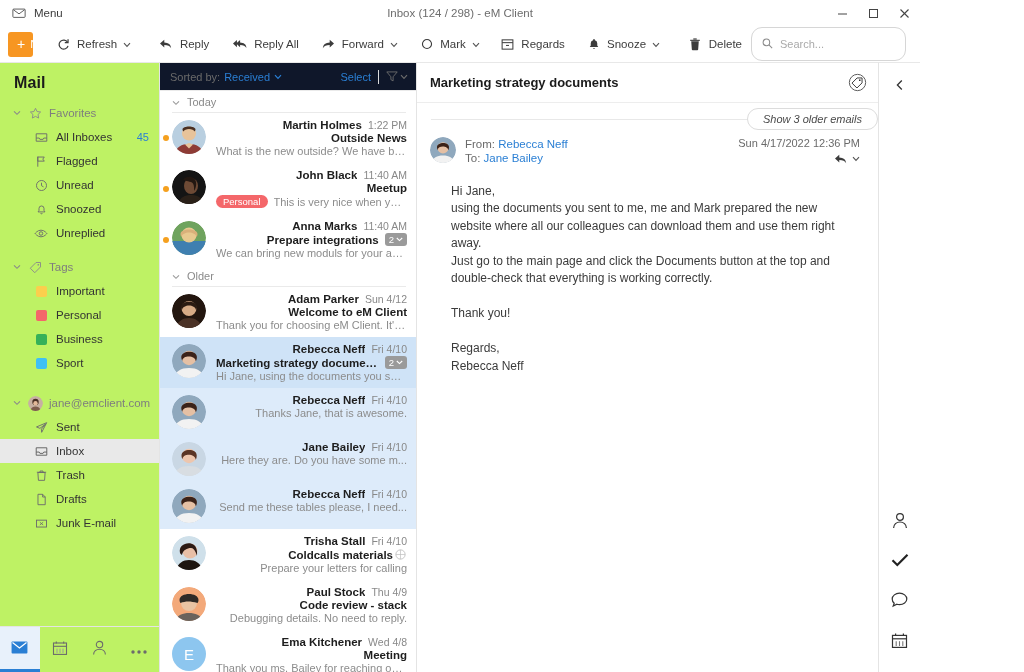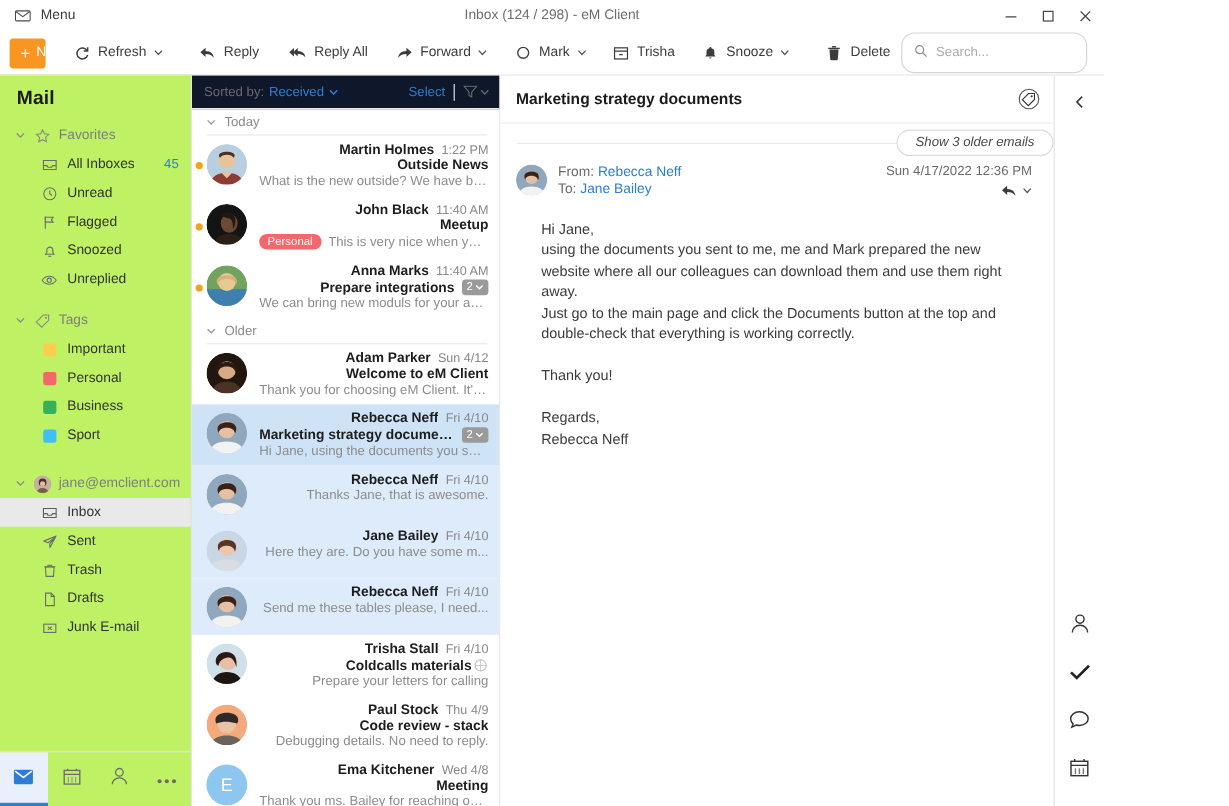--- a/index.html
+++ b/index.html
@@ -355,21 +355,21 @@
     <div class="tb-gap-e"></div>
 
     <div class="tbtn">
       <span class="glyph">
         <svg width="13" height="13" viewBox="0 0 14 14">
             <rect x="1.2" y="2" width="11.6" height="10" fill="none" stroke="#3c3c3c" stroke-width="1.1"></rect>
             <line x1="1.2" y1="5" x2="12.8" y2="5" stroke="#3c3c3c" stroke-width="1.1"></line>
             <line x1="5.4" y1="8" x2="8.6" y2="8" stroke="#3c3c3c" stroke-width="1.1"></line>
           </svg>
       </span>
-      <span>Trisha</span>
+      <span>Regards</span>
     </div>
 
     <div class="tb-gap-f"></div>
 
     <div class="tbtn">
       <span class="glyph">
         <svg width="12" height="13" viewBox="0 0 14 15">
             <path d="M7 1.2a1 1 0 0 1 1 1v.4a3.6 3.6 0 0 1 2.8 3.5v2.6l1.1 1.8H2.1l1.1-1.8V6.1A3.6 3.6 0 0 1 6 2.6v-.4a1 1 0 0 1 1-1z" fill="#3c3c3c"></path>
             <path d="M5.6 11.6a1.5 1.5 0 0 0 2.8 0z" fill="#3c3c3c"></path>
           </svg>
@@ -435,35 +435,35 @@
                 <path d="M1.3 7.6h3.2l.8 1.4h3.4l.8-1.4h3.2" fill="none" stroke="#6c6c6c" stroke-width="1"></path>
               </svg>
           </span>
           <span class="lbl">All Inboxes</span>
           <span class="cnt">45</span>
         </div>
 
         <div class="sb-item">
           <span class="iw">
             <svg width="13" height="13" viewBox="0 0 14 14">
+                <path d="M3 1.6v11" fill="none" stroke="#6c6c6c" stroke-width="1"></path>
+                <path d="M3 2.2h7l-1.6 2.2L10 6.6H3z" fill="none" stroke="#6c6c6c" stroke-width="1"></path>
+              </svg>
+          </span>
+          <span class="lbl">Flagged</span>
+        </div>
+
+        <div class="sb-item">
+          <span class="iw">
+            <svg width="13" height="13" viewBox="0 0 14 14">
                 <circle cx="7" cy="7" r="5.4" fill="none" stroke="#6c6c6c" stroke-width="1"></circle>
                 <path d="M7 4v3.2l2.2 1.3" fill="none" stroke="#6c6c6c" stroke-width="1"></path>
               </svg>
           </span>
           <span class="lbl">Unread</span>
-        </div>
-
-        <div class="sb-item">
-          <span class="iw">
-            <svg width="13" height="13" viewBox="0 0 14 14">
-                <path d="M3 1.6v11" fill="none" stroke="#6c6c6c" stroke-width="1"></path>
-                <path d="M3 2.2h7l-1.6 2.2L10 6.6H3z" fill="none" stroke="#6c6c6c" stroke-width="1"></path>
-              </svg>
-          </span>
-          <span class="lbl">Flagged</span>
         </div>
 
         <div class="sb-item">
           <span class="iw">
             <svg width="13" height="13" viewBox="0 0 14 14">
                 <path d="M3.3 9.6h7.4l-1-1.6V5.9A2.7 2.7 0 0 0 7 3.2a2.7 2.7 0 0 0-2.7 2.7V8z" fill="none" stroke="#6c6c6c" stroke-width="1"></path>
                 <path d="M5.9 10.9a1.2 1.2 0 0 0 2.2 0" fill="none" stroke="#6c6c6c" stroke-width="1"></path>
               </svg>
           </span>
           <span class="lbl">Snoozed</span>
@@ -535,37 +535,37 @@
                 <circle cx="7.5" cy="7.5" r="7.5" fill="#c7b0a2"></circle>
                 <circle cx="7.5" cy="6" r="3.2" fill="#4a3025"></circle>
                 <circle cx="7.5" cy="7.2" r="2.2" fill="#e3b99a"></circle>
                 <path d="M2 15c.8-3 3-4.4 5.5-4.4S12.2 12 13 15z" fill="#7d5c4c"></path>
               </svg>
             </span>
           </span>
           <span>jane@emclient.com</span>
         </div>
 
+        <div class="sb-item">
+          <span class="iw">
+            <svg width="13" height="13" viewBox="0 0 14 14">
+                <path d="M12.6 1.8L1.6 6.4l3.7 1.5 6.1-4.6-4.5 5.5.3 3.4z" fill="none" stroke="#6c6c6c" stroke-width="1" stroke-linejoin="round"></path>
+              </svg>
+          </span>
+          <span class="lbl">Sent</span>
+        </div>
+
         <div class="sb-item active">
           <span class="iw">
             <svg width="13" height="13" viewBox="0 0 14 14">
                 <path d="M1.3 3h11.4v8H1.3z" fill="none" stroke="#5e5e5e" stroke-width="1"></path>
                 <path d="M1.3 7.6h3.2l.8 1.4h3.4l.8-1.4h3.2" fill="none" stroke="#5e5e5e" stroke-width="1"></path>
               </svg>
           </span>
           <span class="lbl">Inbox</span>
-        </div>
-
-        <div class="sb-item">
-          <span class="iw">
-            <svg width="13" height="13" viewBox="0 0 14 14">
-                <path d="M12.6 1.8L1.6 6.4l3.7 1.5 6.1-4.6-4.5 5.5.3 3.4z" fill="none" stroke="#6c6c6c" stroke-width="1" stroke-linejoin="round"></path>
-              </svg>
-          </span>
-          <span class="lbl">Sent</span>
         </div>
 
         <div class="sb-item">
           <span class="iw">
             <svg width="13" height="13" viewBox="0 0 14 14">
                 <path d="M3.1 3.8h7.8l-.6 8.4H3.7z" fill="none" stroke="#6c6c6c" stroke-width="1"></path>
                 <line x1="2" y1="3.5" x2="12" y2="3.5" stroke="#6c6c6c" stroke-width="1"></line>
                 <path d="M5.4 3.4V2.2h3.2v1.2" fill="none" stroke="#6c6c6c" stroke-width="1"></path>
               </svg>
           </span>

